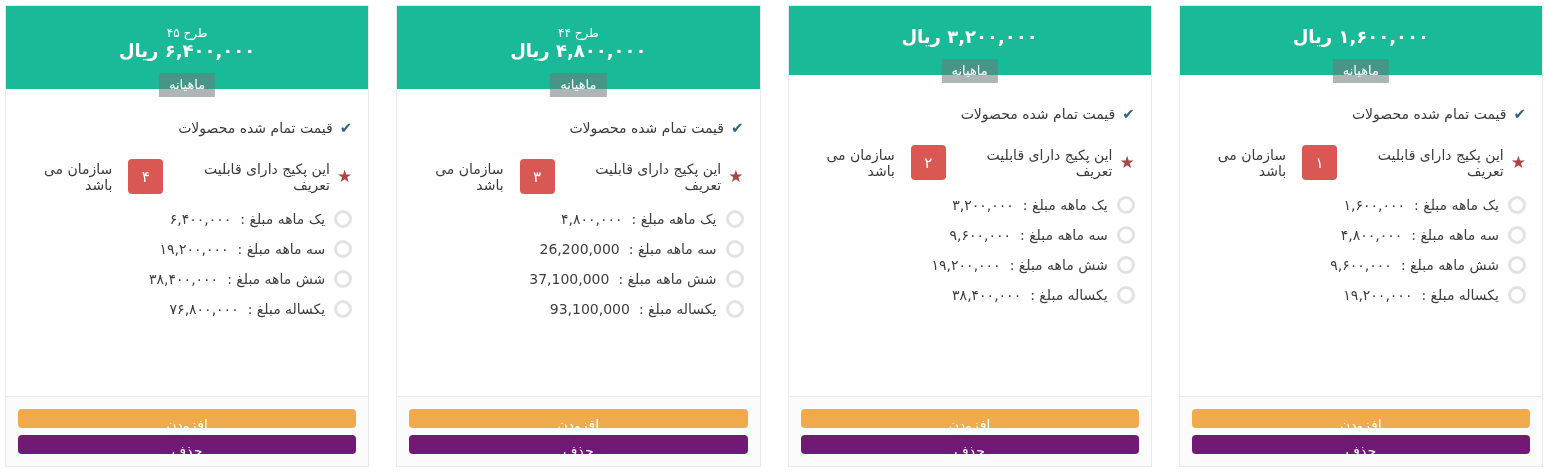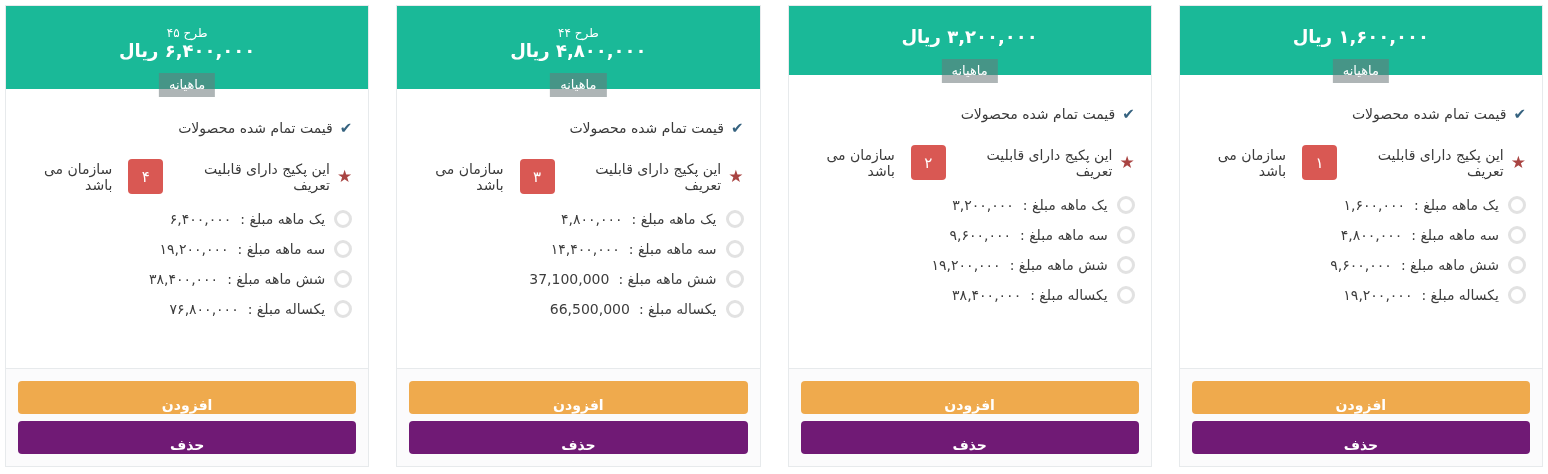--- a/index.html
+++ b/index.html
@@ -89,30 +89,29 @@
     background: #fbfbfc;
     border-top: 1px solid #e7eaec;
     padding: 12px;
     display: flex;
     flex-direction: column;
     gap: 7px;
   }
   .btn {
     display: block;
     width: 100%;
-    height: 33px;
+    height: 19px;
     border: none;
     border-radius: 4px;
     color: #fff;
     font-size: 14px;
     font-family: inherit;
     cursor: pointer;
     line-height: 33px;
-    padding: 8px;
-    font-weight: bold;
+    padding: 0;
   }
   .btn-add { background: #efaa4d; }
   .btn-delete { background: #701a75; }
 </style>
 </head>
 <body>
 
 <div class="page">
   <div class="plans-row">
   <div class="card">
@@ -256,33 +255,33 @@
 
       <div class="option-row">
         <span class="radio"></span>
         <span>یک ماهه مبلغ :</span>
         <span class="option-amount">۴,۸۰۰,۰۰۰</span>
       </div>
 
       <div class="option-row">
         <span class="radio"></span>
         <span>سه ماهه مبلغ :</span>
-        <span class="option-amount">۱۴,۴۰۰,۰۰۰</span>
+        <span class="option-amount">26,200,000</span>
       </div>
 
       <div class="option-row">
         <span class="radio"></span>
         <span>شش ماهه مبلغ :</span>
         <span class="option-amount">37,100,000</span>
       </div>
 
       <div class="option-row">
         <span class="radio"></span>
         <span>یکساله مبلغ :</span>
-        <span class="option-amount">66,500,000</span>
+        <span class="option-amount">93,100,000</span>
       </div>
 
     </div>
 
     <div class="card-footer">
       <button class="btn btn-add">افزودن</button>
       <button class="btn btn-delete">حذف</button>
     </div>
 
   </div>

